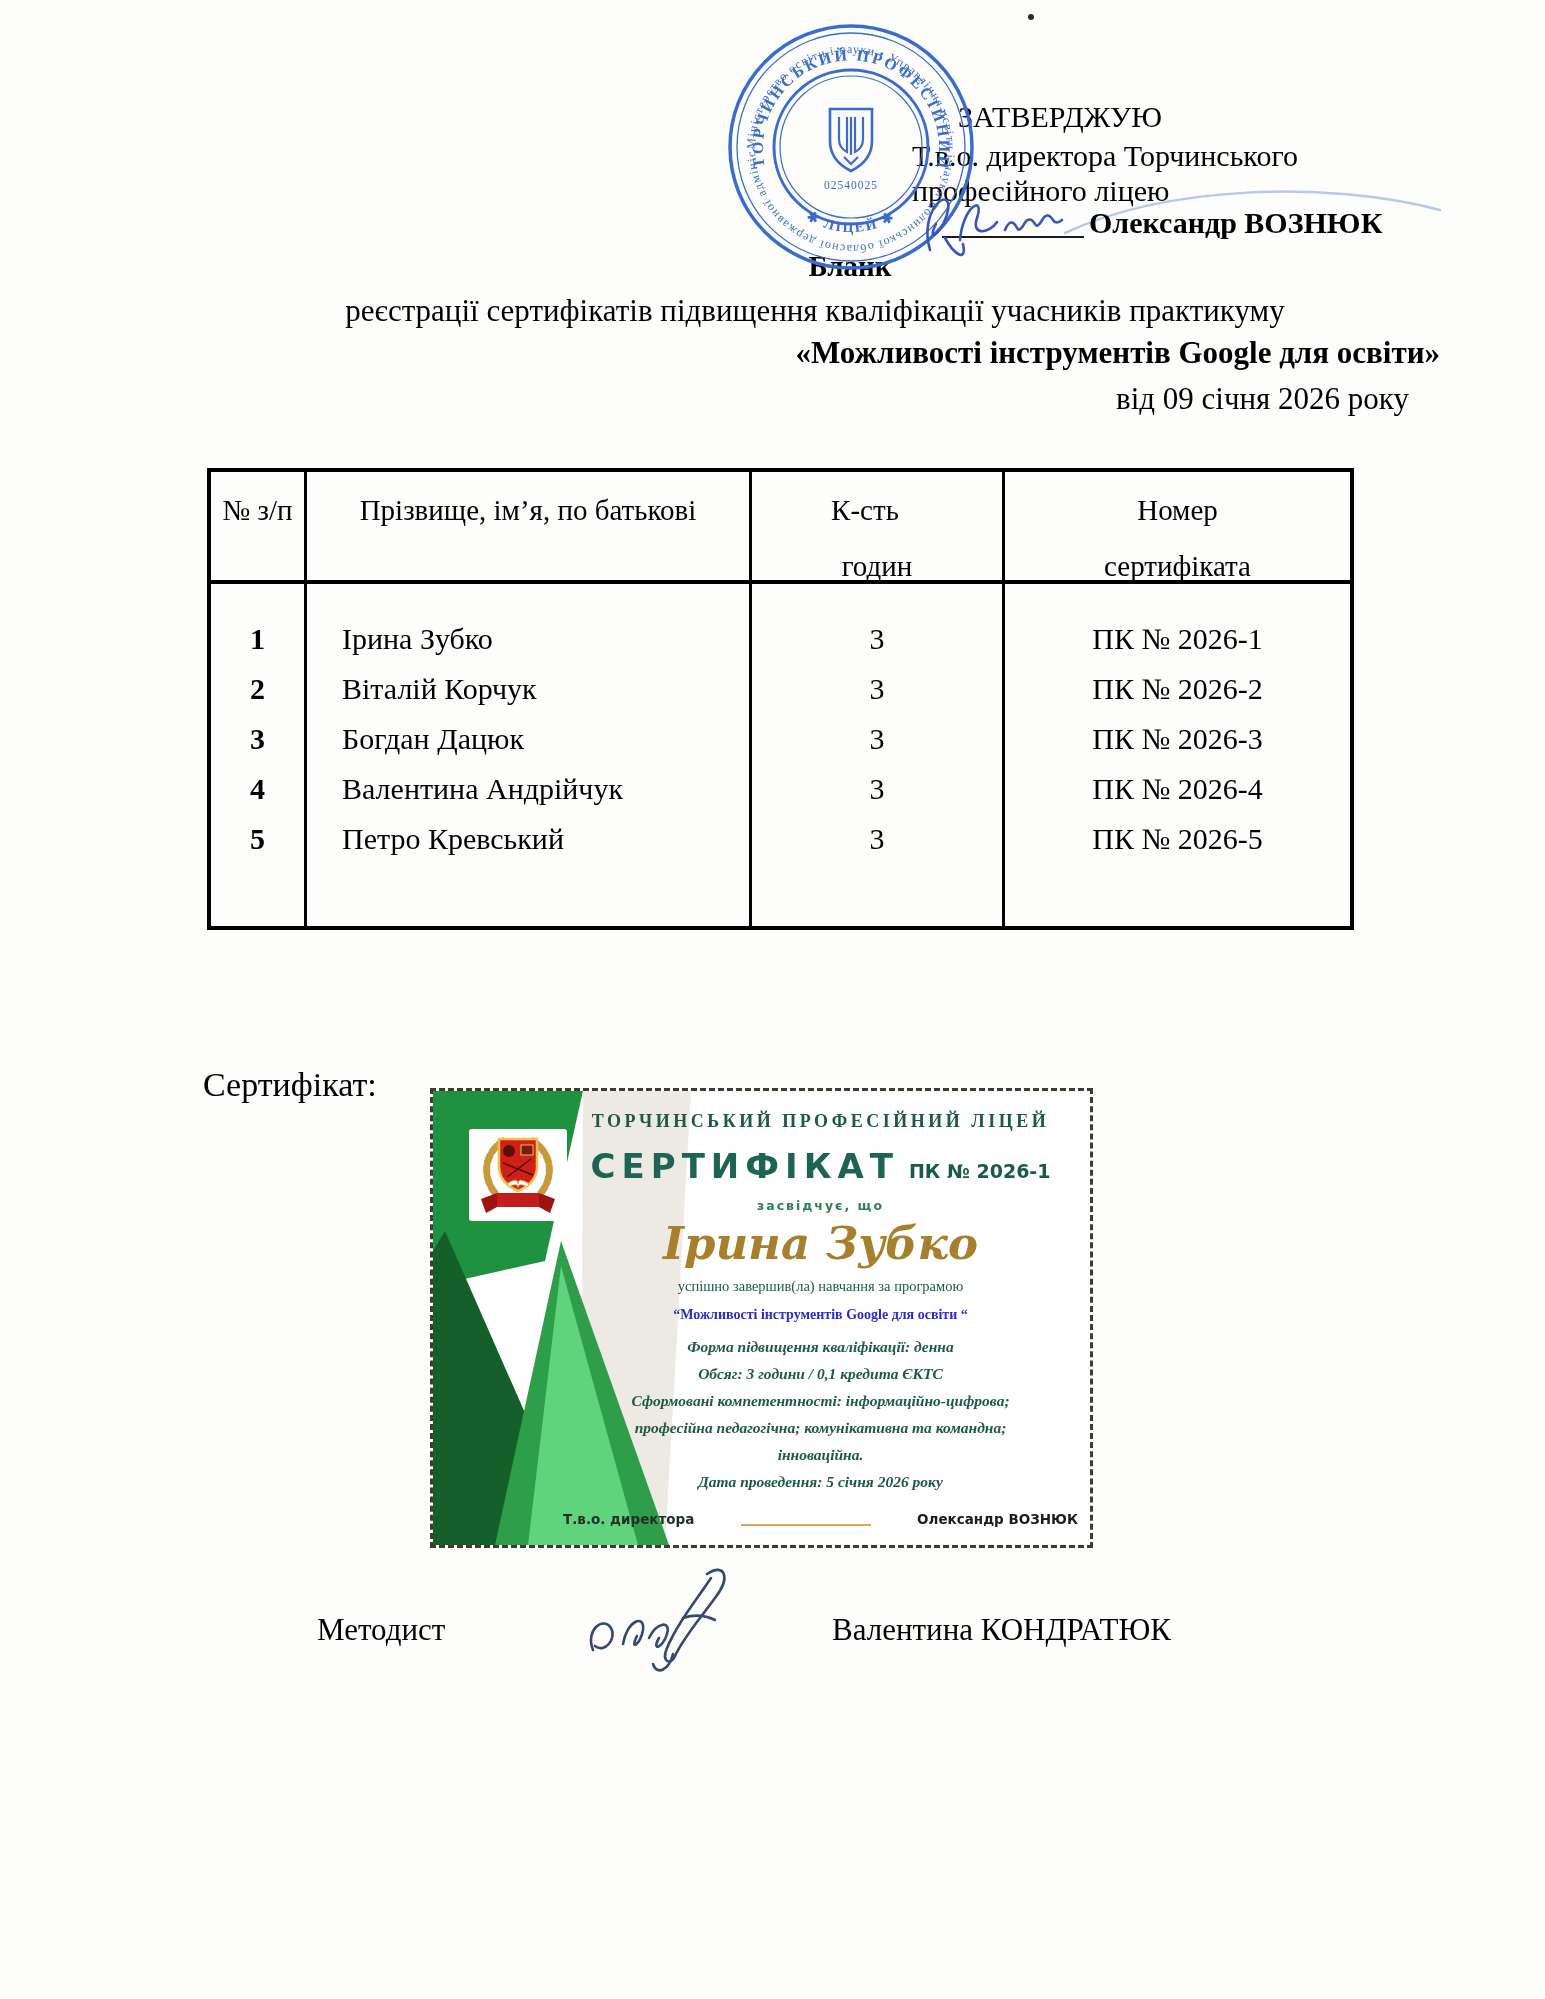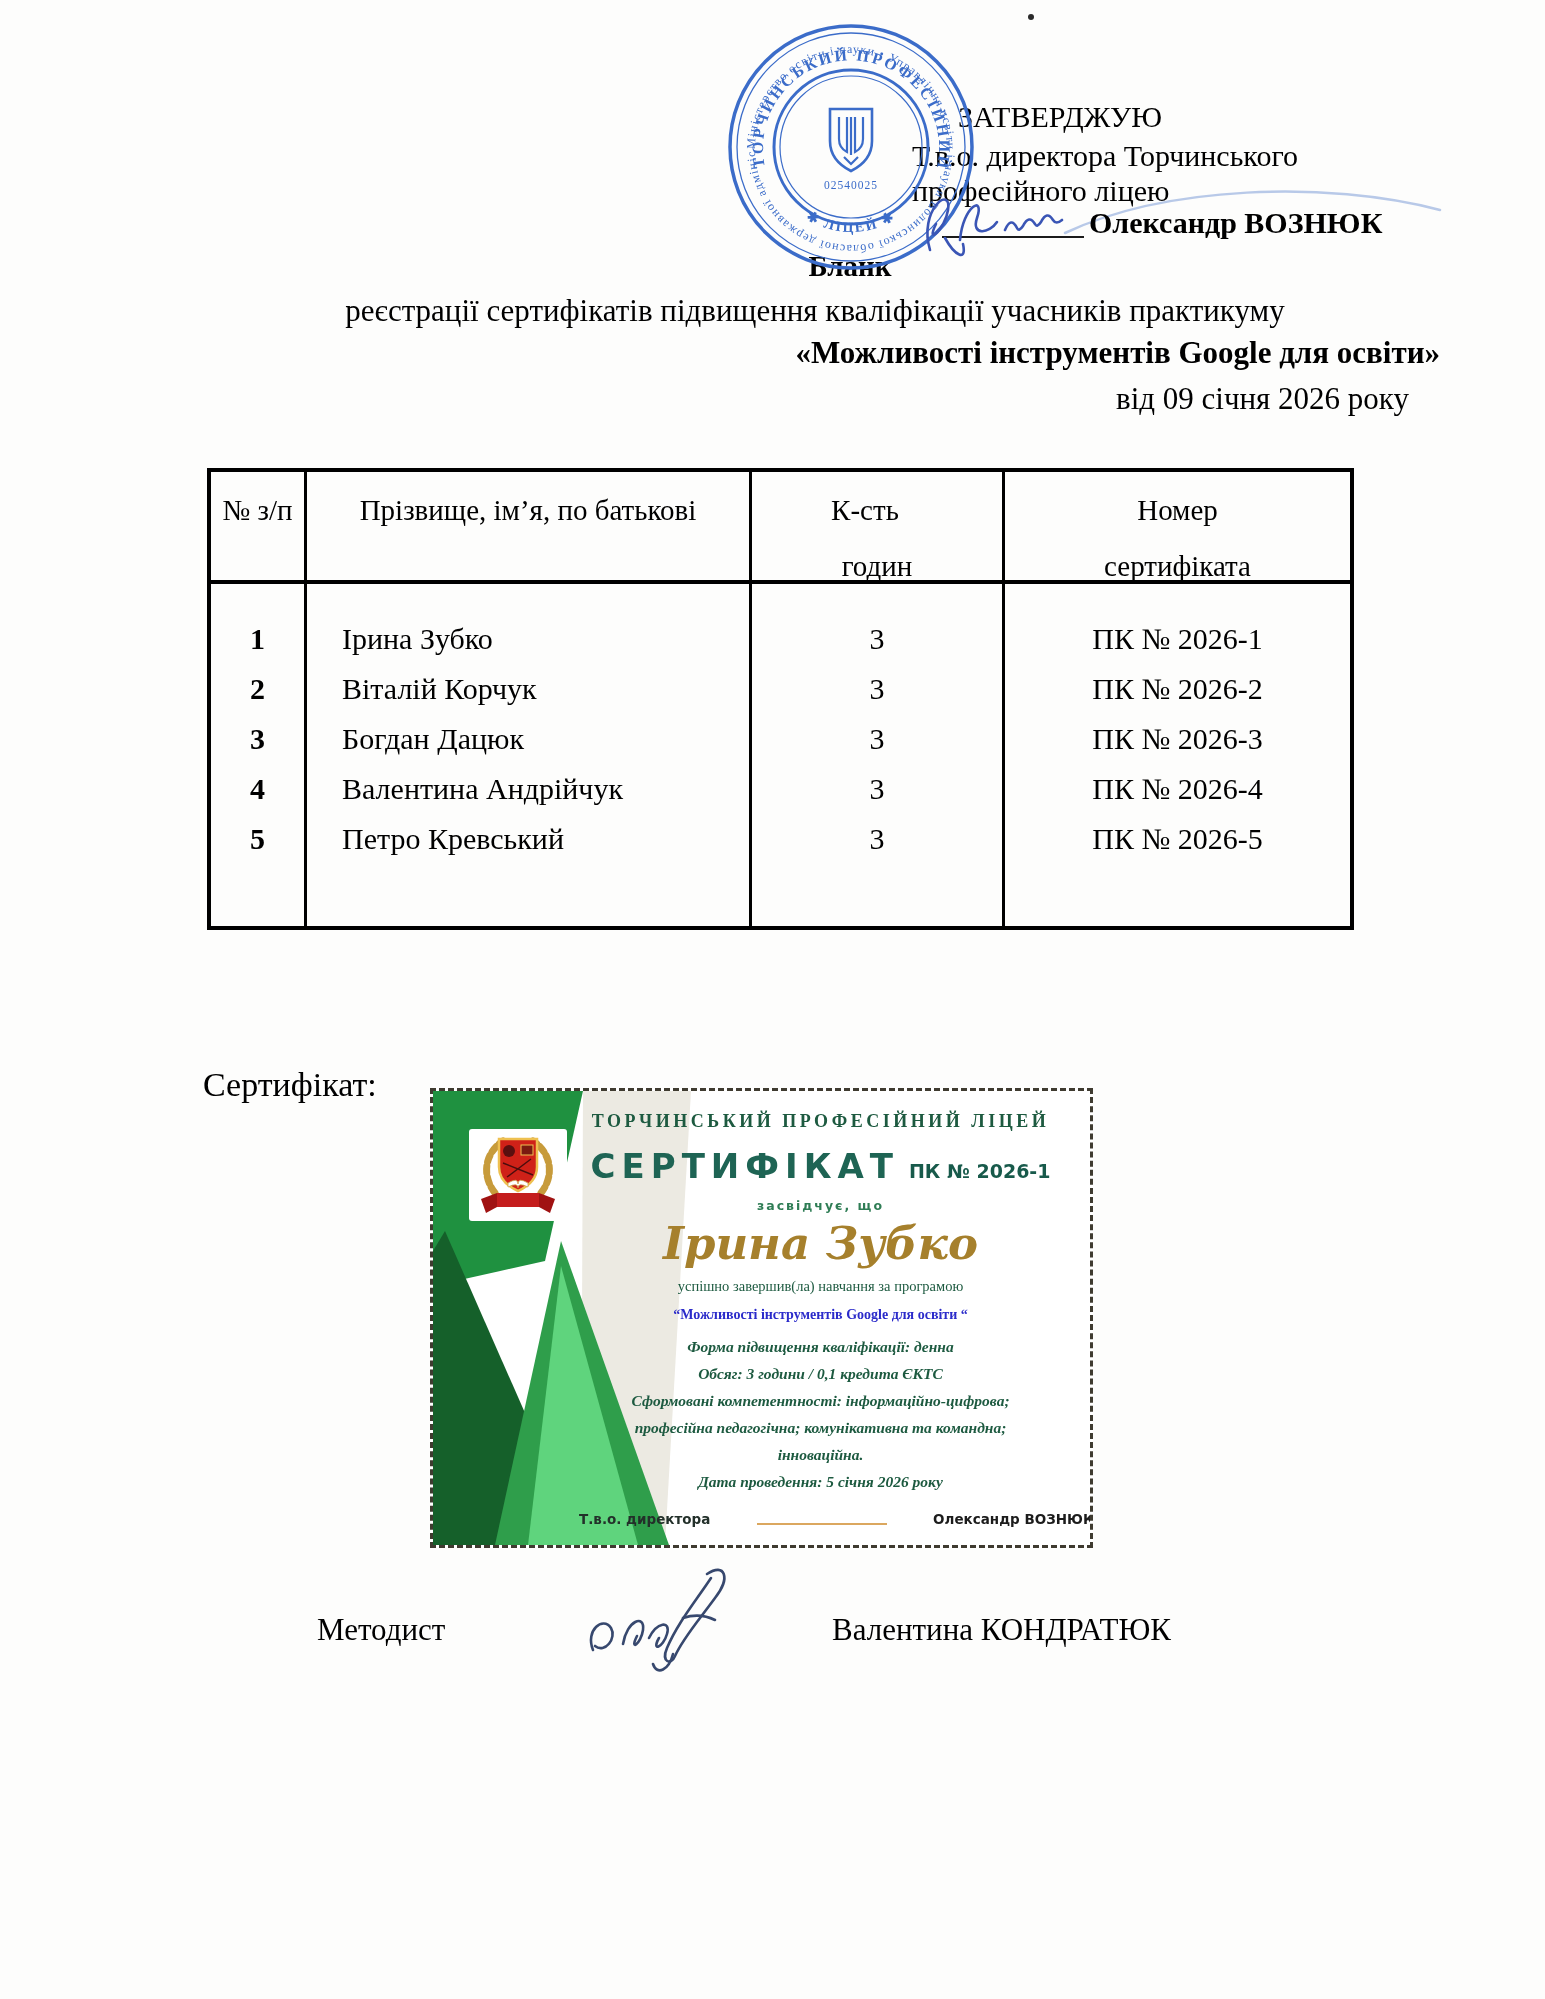--- a/index.html
+++ b/index.html
@@ -66,21 +66,21 @@
   .ct-school{font-size:18px;font-weight:600;letter-spacing:3.5px;color:#1d5a40;}
   .ct-titlerow{margin-top:14px;white-space:nowrap;}
   .ct-title{font-family:"DejaVu Sans",sans-serif;font-size:34px;font-weight:bold;letter-spacing:6px;color:#1e6454;}
   .ct-number{font-family:"DejaVu Sans",sans-serif;font-size:19px;font-weight:bold;color:#185a4b;margin-left:10px;}
   .ct-attest{margin-top:12px;font-family:"DejaVu Sans",sans-serif;font-size:12.5px;font-weight:600;letter-spacing:2px;color:#2f7d55;}
   .ct-name{margin-top:4px;font-family:"DejaVu Serif",serif;font-style:italic;font-weight:bold;font-size:45px;color:#a6802c;}
   .ct-completed{margin-top:8px;font-size:14.5px;color:#1d5a40;}
   .ct-program{margin-top:12px;font-size:14px;font-weight:bold;color:#2b2bca;}
   .ct-details{margin-top:10px;}
   .ct-details div{font-size:15.5px;font-weight:bold;font-style:italic;line-height:27px;color:#1d5a40;}
-  .cert-sign{left:146px;bottom:18px;width:515px;display:flex;justify-content:space-between;align-items:flex-start;
+  .cert-sign{left:130px;bottom:18px;width:515px;display:flex;justify-content:space-between;align-items:center;
      font-family:"DejaVu Sans",sans-serif;font-size:13.5px;font-weight:bold;color:#23302a;}
   .cert-sign .sline{width:130px;border-bottom:2px solid #dba75f;height:12px;}
   .cert-sign .sname{color:#1c1c1c;}
 
   
   .l-role{left:317px;top:1612px;font-size:31px;}
   .sig2{left:565px;top:1558px;width:220px;height:125px;}
   .l-footname{left:832px;top:1612px;font-size:31px;}
 </style>
 </head>

